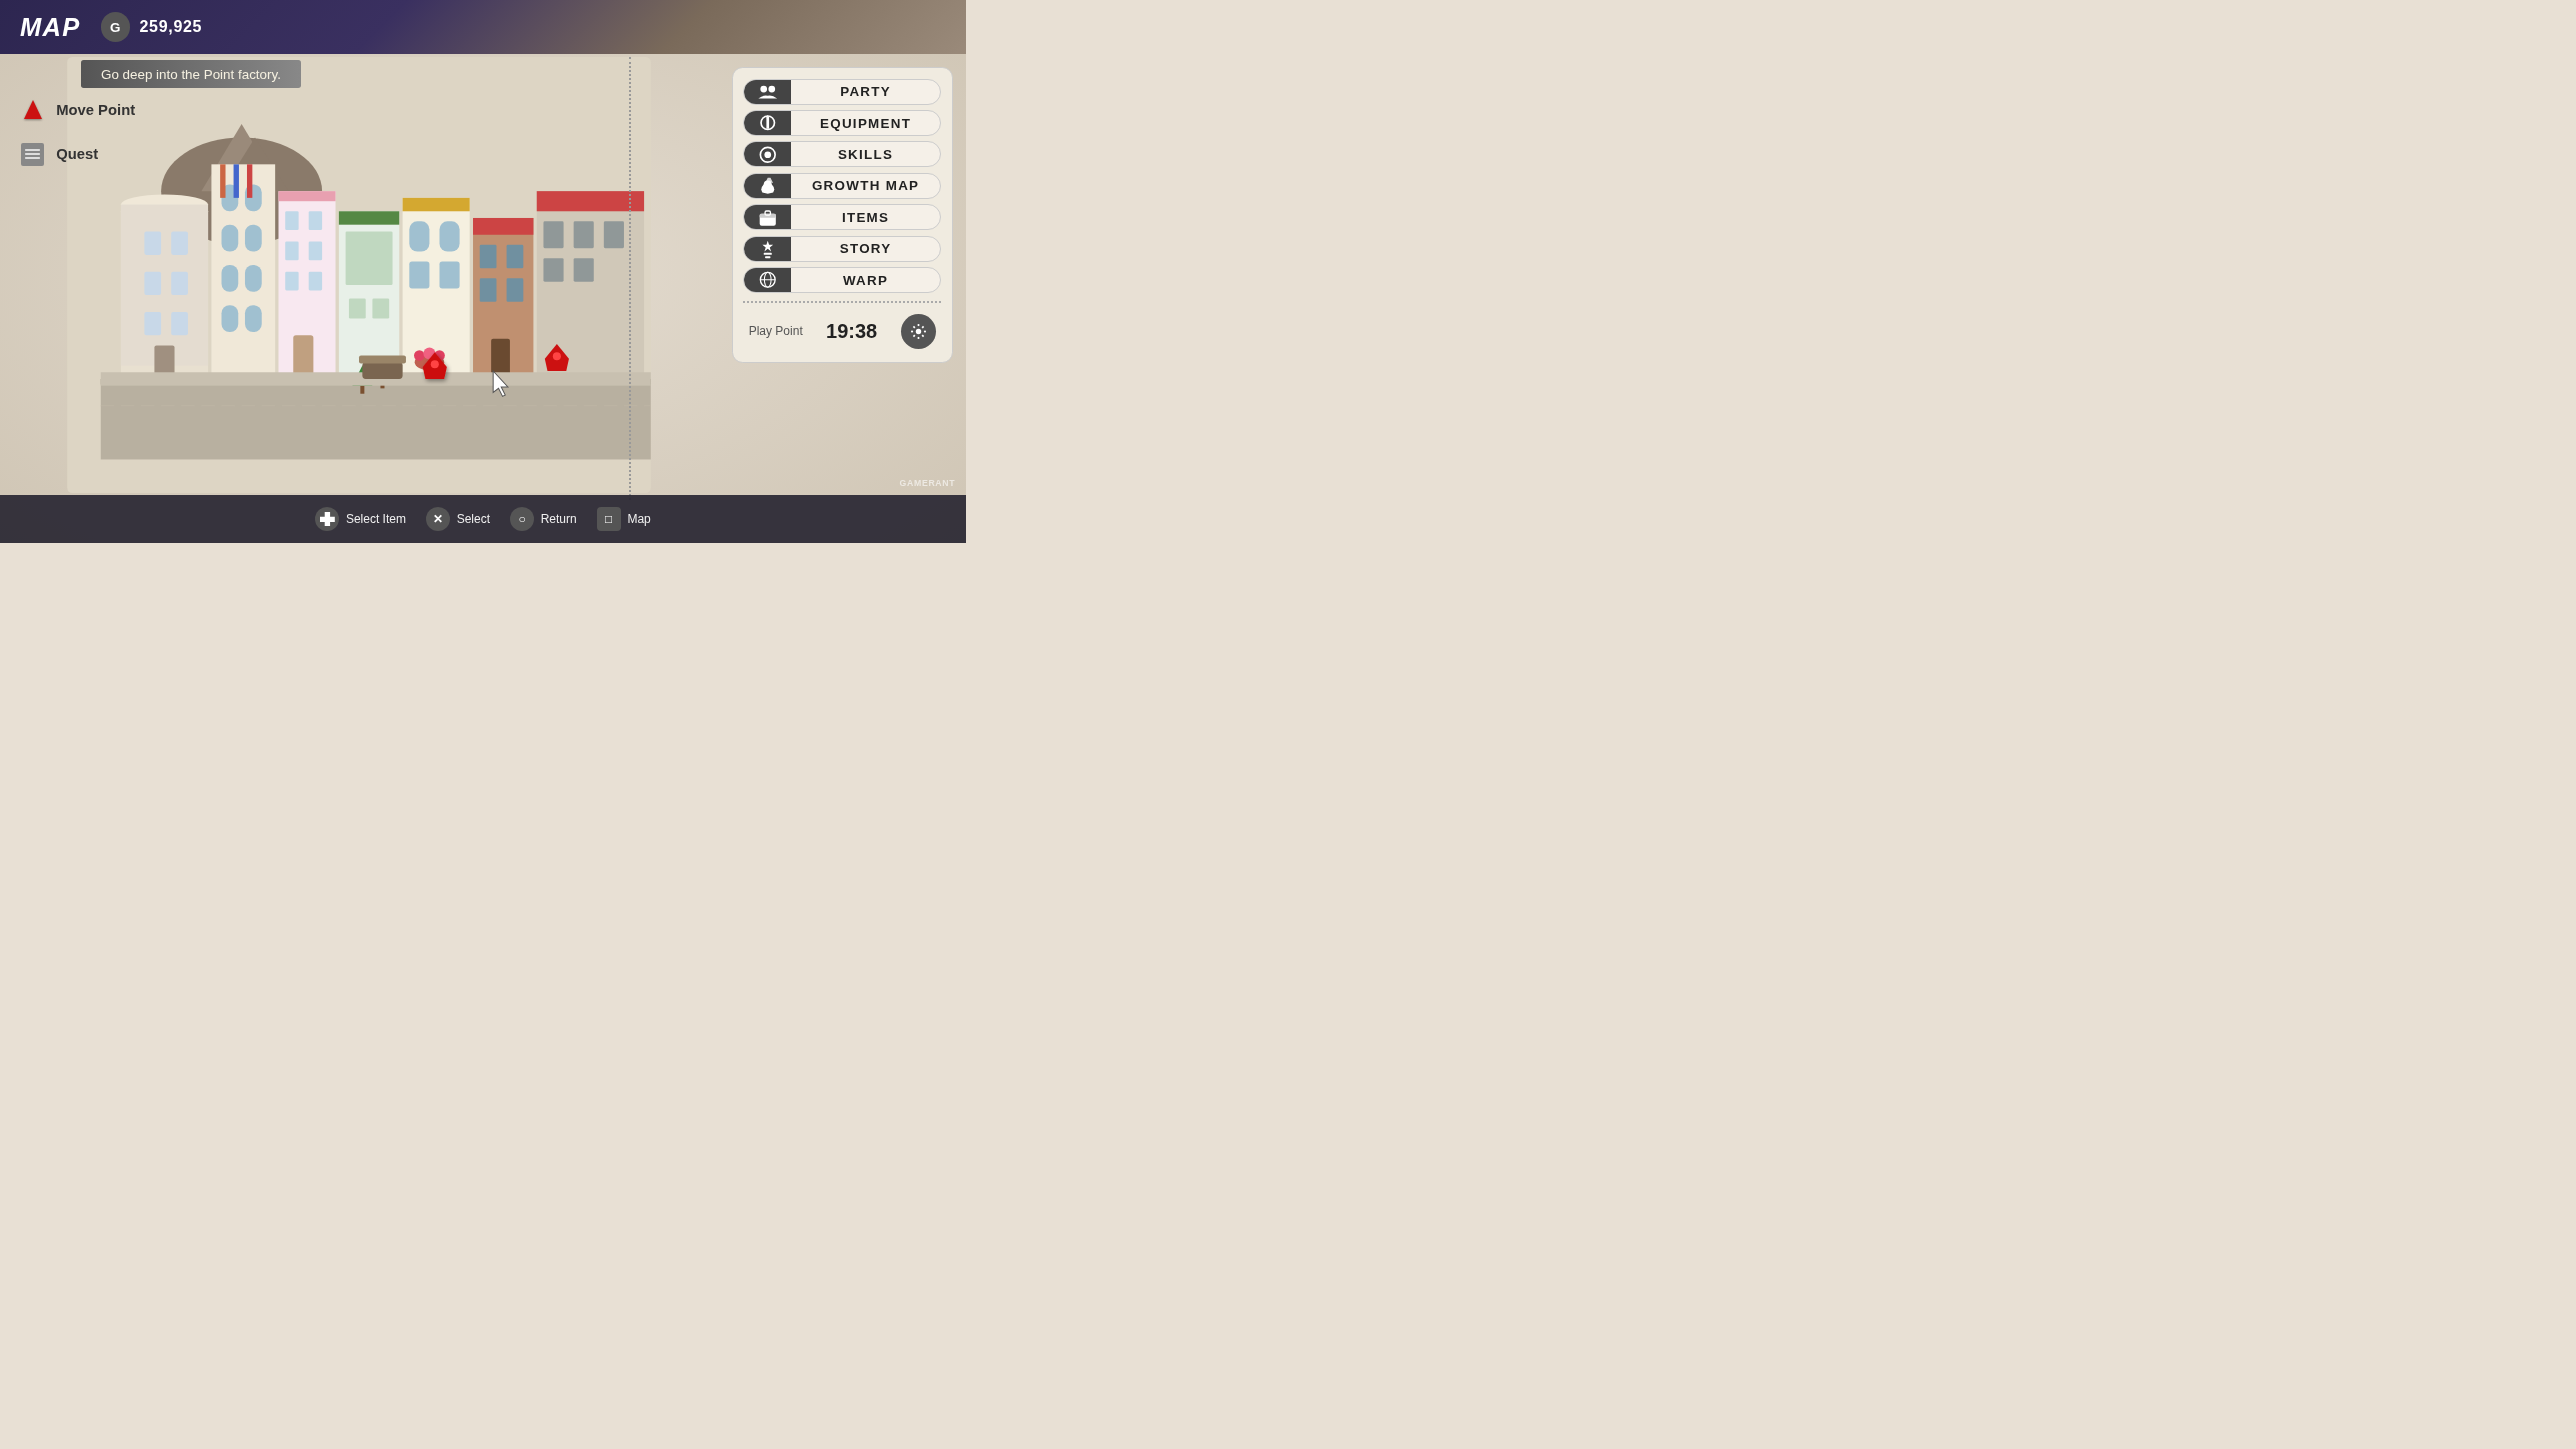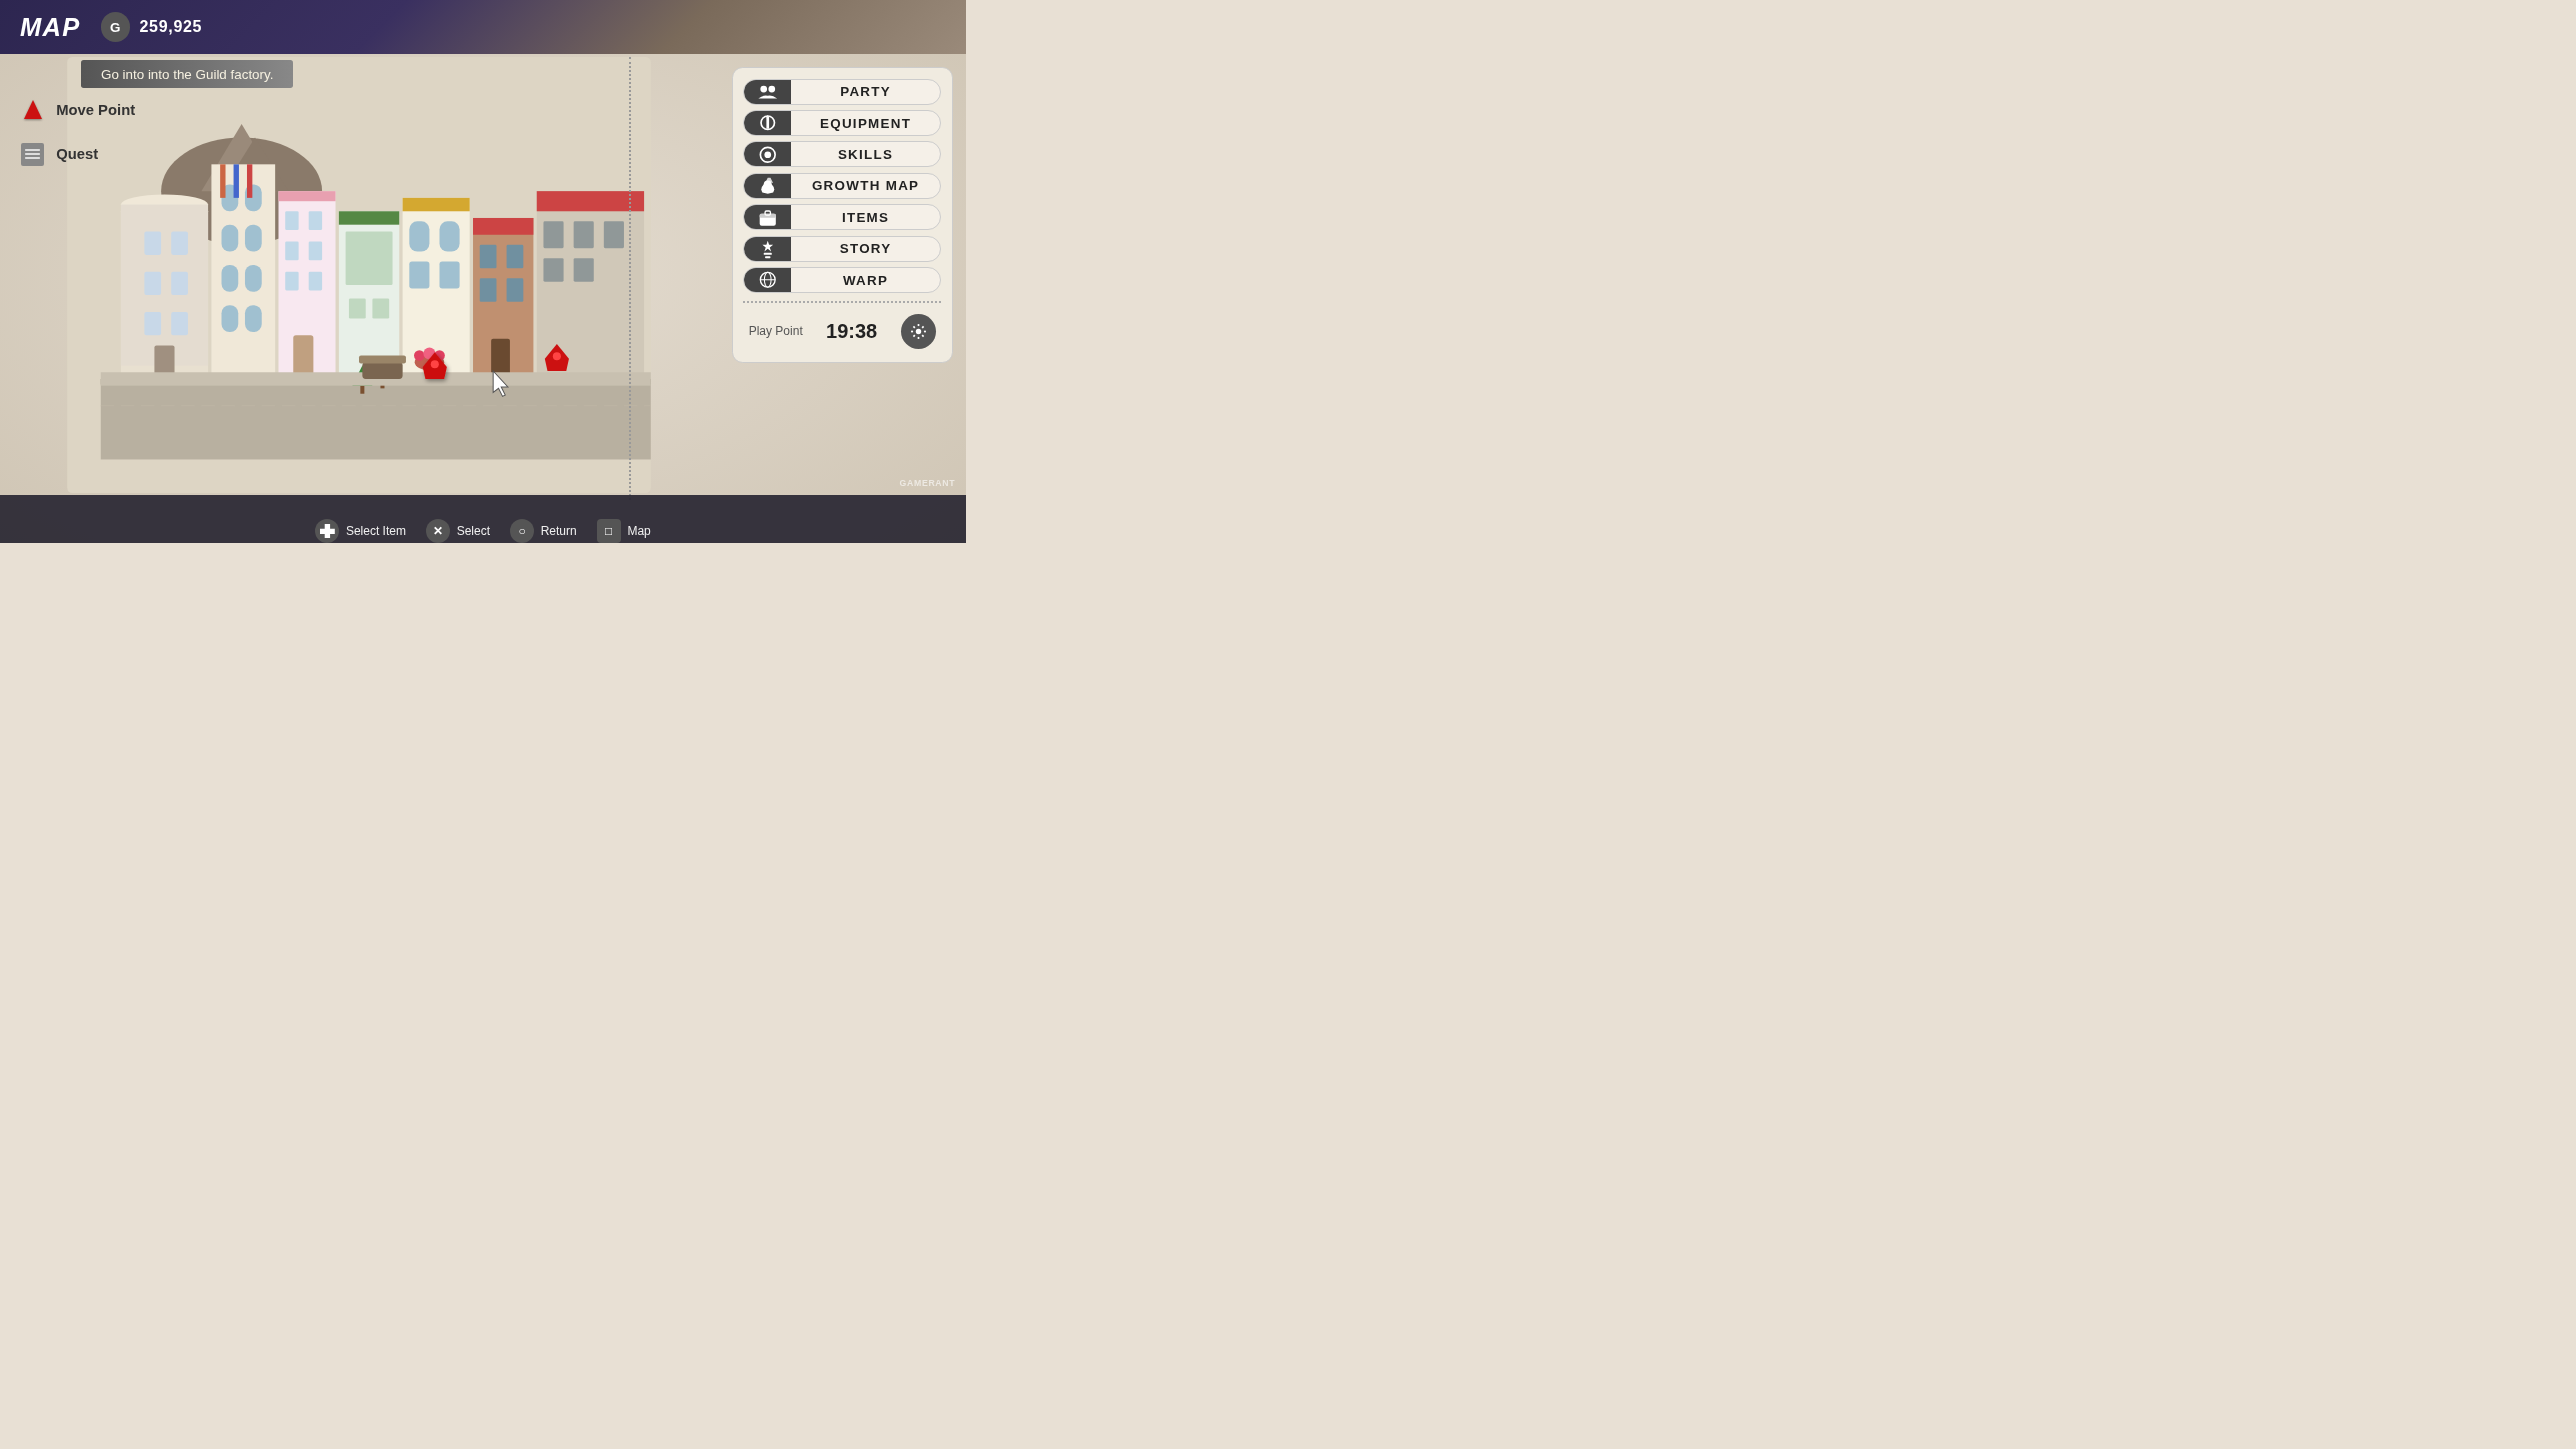--- a/index.html
+++ b/index.html
@@ -279,21 +279,21 @@
 
     
     .control-bar {
       position: absolute;
       bottom: 0;
       left: 0;
       right: 0;
       height: 48px;
       background: rgba(40,38,50,0.92);
       display: flex;
-      align-items: flex-end;
+      align-items: center;
       justify-content: center;
       gap: 20px;
       z-index: 20;
     }
 
     .control-btn {
       display: flex;
       align-items: center;
       gap: 6.7px;
     }
@@ -339,21 +339,21 @@
 
 <div class="header">
   <span class="header-map-title">MAP</span>
   <div class="header-currency">
     <div class="currency-icon">G</div>
     <span class="currency-amount">259,925</span>
   </div>
 </div>
 
 <div class="quest-banner">
-  <span class="quest-banner-text">Go into into the Guild factory.</span>
+  <span class="quest-banner-text">Go deep into the Point factory.</span>
 </div>
 
 <div class="legend">
   <div class="legend-item">
     <div class="legend-icon">
       <div class="move-point-icon"></div>
     </div>
     <span class="legend-label">Move Point</span>
   </div>
   <div class="legend-item">

